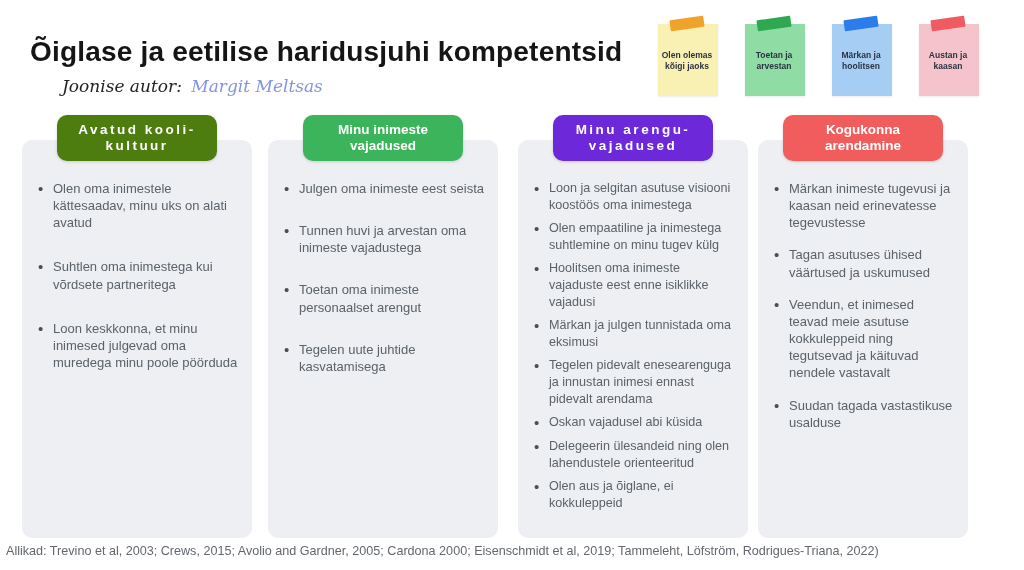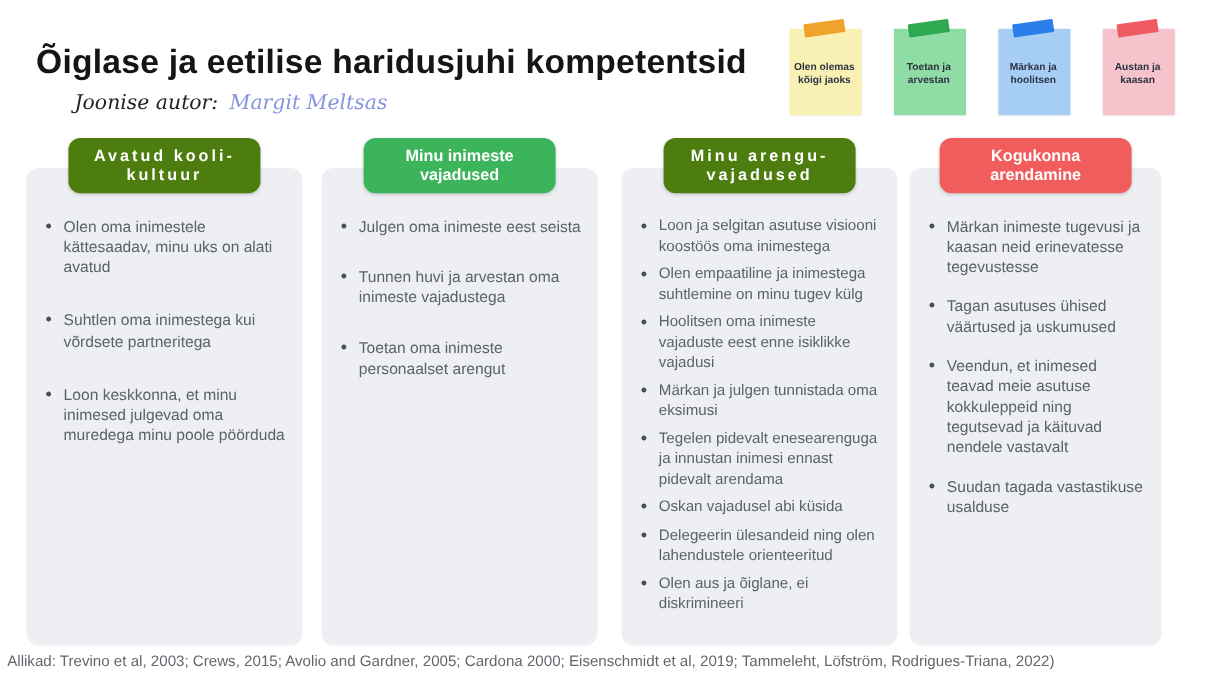--- a/index.html
+++ b/index.html
@@ -136,37 +136,38 @@
 
 <section class="col col-2">
   <div class="pill" style="background: rgb(60, 180, 92);">
     <span class="pill-line">Minu inimeste</span>
     <span class="pill-line">vajadused</span>
   </div>
   <ul>
       <li>Julgen oma inimeste eest seista</li>
       <li>Tunnen huvi ja arvestan oma inimeste vajadustega</li>
       <li>Toetan oma inimeste personaalset arengut</li>
+      <li>Tegelen uute juhtide kasvatamisega</li>
     </ul>
 </section>
 
 <section class="col col-3">
-  <div class="pill spaced" style="background: #4d7c0f;">
+  <div class="pill spaced" style="background: #6d28d9;">
     <span class="pill-line">Minu arengu-</span>
     <span class="pill-line">vajadused</span>
   </div>
   <ul>
       <li>Loon ja selgitan asutuse visiooni koostöös oma inimestega</li>
       <li>Olen empaatiline ja inimestega suhtlemine on minu tugev külg</li>
       <li>Hoolitsen oma inimeste vajaduste eest enne isiklikke vajadusi</li>
       <li>Märkan ja julgen tunnistada oma eksimusi</li>
       <li>Tegelen pidevalt enesearenguga ja innustan inimesi ennast pidevalt arendama</li>
       <li>Oskan vajadusel abi küsida</li>
       <li>Delegeerin ülesandeid ning olen lahendustele orienteeritud</li>
-      <li>Olen aus ja õiglane, ei diskrimineeri</li>
+      <li>Olen aus ja õiglane, ei kokkuleppeid</li>
     </ul>
 </section>
 
 <section class="col col-4">
   <div class="pill" style="background: rgb(241, 92, 92);">
     <span class="pill-line">Kogukonna</span>
     <span class="pill-line">arendamine</span>
   </div>
   <ul>
       <li>Märkan inimeste tugevusi ja kaasan neid erinevatesse tegevustesse</li>

